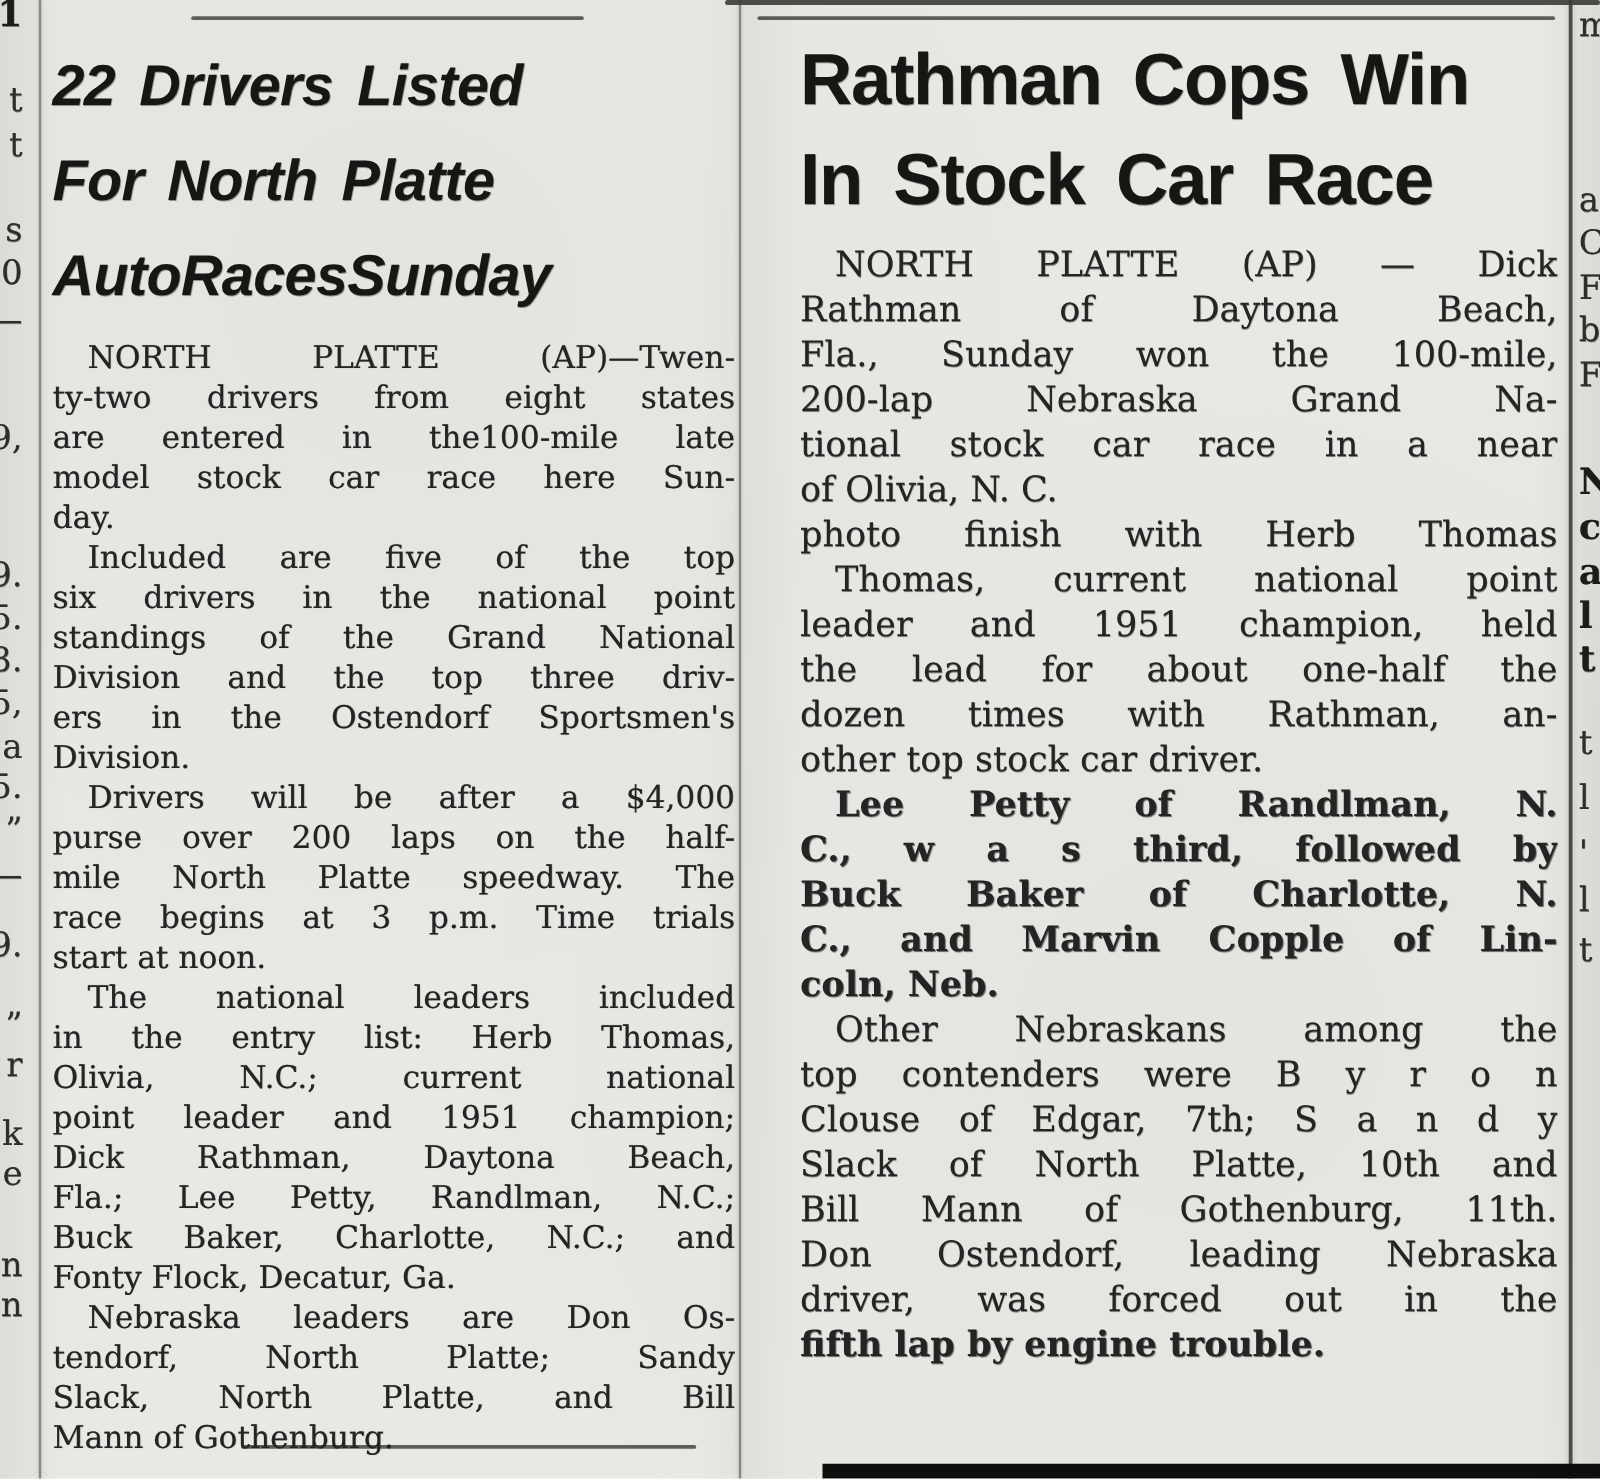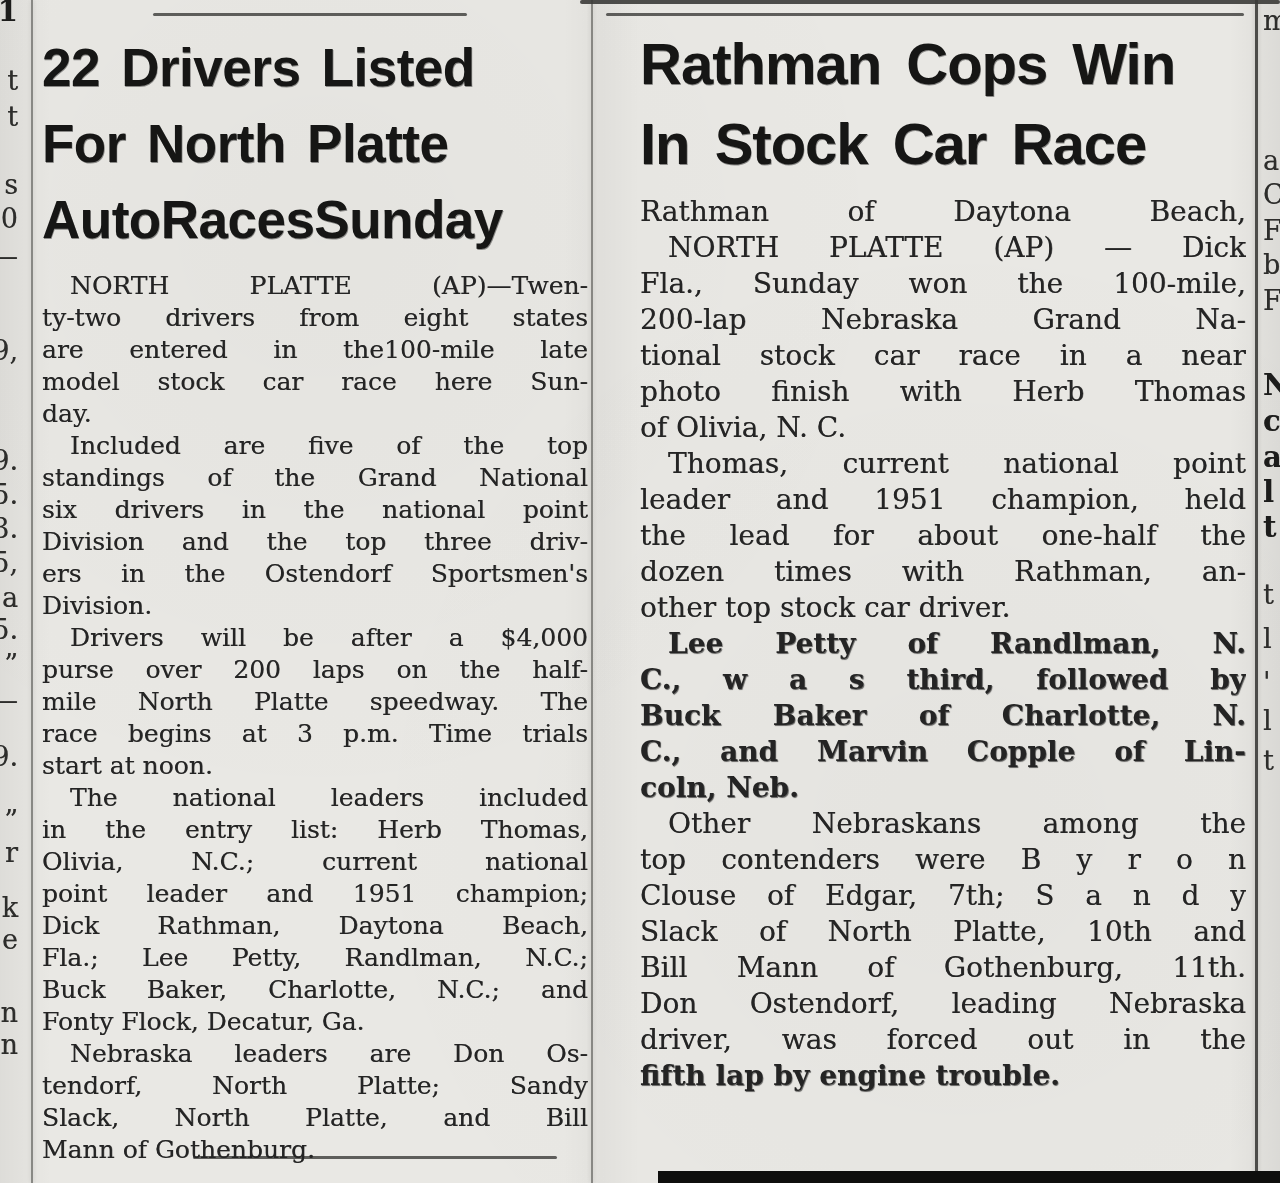--- a/index.html
+++ b/index.html
@@ -19,21 +19,21 @@
   .vrule{position:absolute;top:0;height:1183px;width:2px;background:#6a6a66;opacity:.75;box-shadow:0 0 5px rgba(0,0,0,.18);}
   .vrule.strong{width:3px;background:#3c3c3a;opacity:.9;}
   
   .hrule{position:absolute;height:3px;background:#3b3b38;opacity:.8;border-radius:2px;}
   .bar{position:absolute;background:#0e0e0d;}
   
   .article{position:absolute;}
   .headline{margin:0;font-family:"Liberation Sans", sans-serif;font-weight:700;color:#161615;
     text-shadow:0.6px 0.6px 0.6px rgba(25,25,25,.45);}
   .hl-line{display:block;white-space:nowrap;}
-  .hl-left{font-size:53px;line-height:76px;letter-spacing:-0.5px;word-spacing:7px;}
+  .hl-left{font-size:46px;line-height:76px;letter-spacing:-0.5px;word-spacing:7px;font-style:italic;}
   .hl-right{font-size:58px;line-height:80px;letter-spacing:-1px;word-spacing:10px;}
   .body{position:absolute;left:0;right:0;}
   .para{margin:0;}
   .line{
     text-align:justify;text-align-last:justify;
     white-space:normal;overflow:hidden;
     text-shadow:0.35px 0.35px 0.55px rgba(25,25,25,.55);
   }
   .left-body .line{font-size:25px;height:32px;line-height:32px;}
   .right-body .line{font-size:28px;height:36px;line-height:36px;}
@@ -122,22 +122,22 @@
     <div class="body left-body">
         <div class="para">
           <div class="line first">NORTH PLATTE (AP)—Twen-</div>
           <div class="line">ty-two drivers from eight states</div>
           <div class="line">are entered in the100-mile late</div>
           <div class="line">model stock car race here Sun-</div>
           <div class="line last">day.</div>
         </div>
         <div class="para">
           <div class="line first">Included are five of the top</div>
+          <div class="line">six drivers in the national point</div>
           <div class="line">standings of the Grand National</div>
-          <div class="line">six drivers in the national point</div>
           <div class="line">Division and the top three driv-</div>
           <div class="line">ers in the Ostendorf Sportsmen's</div>
           <div class="line last">Division.</div>
         </div>
         <div class="para">
           <div class="line first">Drivers will be after a $4,000</div>
           <div class="line">purse over 200 laps on the half-</div>
           <div class="line">mile North Platte speedway. The</div>
           <div class="line">race begins at 3 p.m. Time trials</div>
           <div class="line last">start at noon.</div>
@@ -161,27 +161,27 @@
       </div>
   </div>
 
   <div class="article right-article">
     <h1 class="headline hl-right">
       <span class="hl-line">Rathman Cops Win</span>
       <span class="hl-line">In Stock Car Race</span>
     </h1>
     <div class="body right-body">
         <div class="para">
+          <div class="line first">NORTH PLATTE (AP) — Dick</div>
           <div class="line">Rathman of Daytona Beach,</div>
-          <div class="line first">NORTH PLATTE (AP) — Dick</div>
           <div class="line">Fla., Sunday won the 100-mile,</div>
           <div class="line">200-lap Nebraska Grand Na-</div>
           <div class="line">tional stock car race in a near</div>
+          <div class="line last">of Olivia, N. C.</div>
           <div class="line">photo finish with Herb Thomas</div>
-          <div class="line last">of Olivia, N. C.</div>
         </div>
         <div class="para">
           <div class="line first">Thomas, current national point</div>
           <div class="line">leader and 1951 champion, held</div>
           <div class="line">the lead for about one-half the</div>
           <div class="line">dozen times with Rathman, an-</div>
           <div class="line last">other top stock car driver.</div>
         </div>
         <div class="para bold">
           <div class="line first">Lee Petty of Randlman, N.</div>

